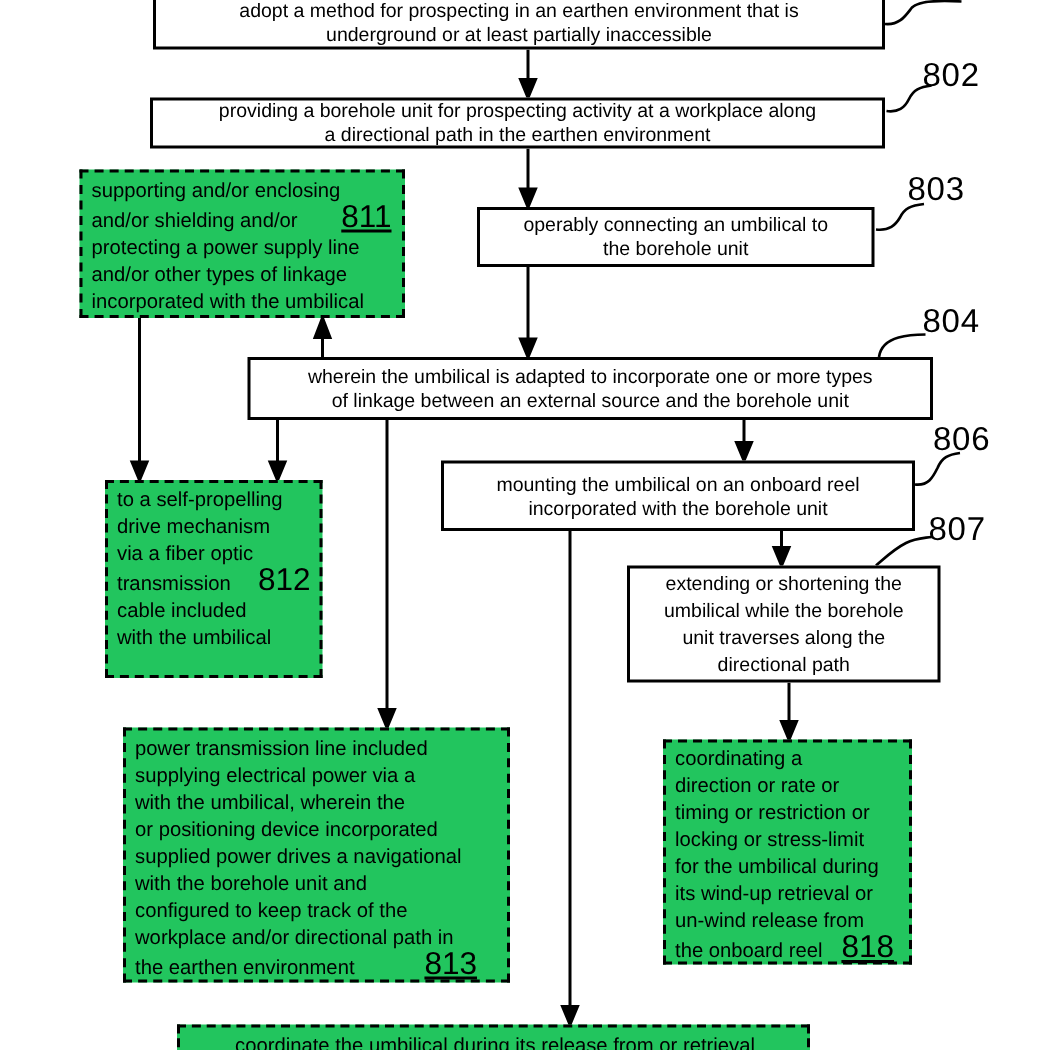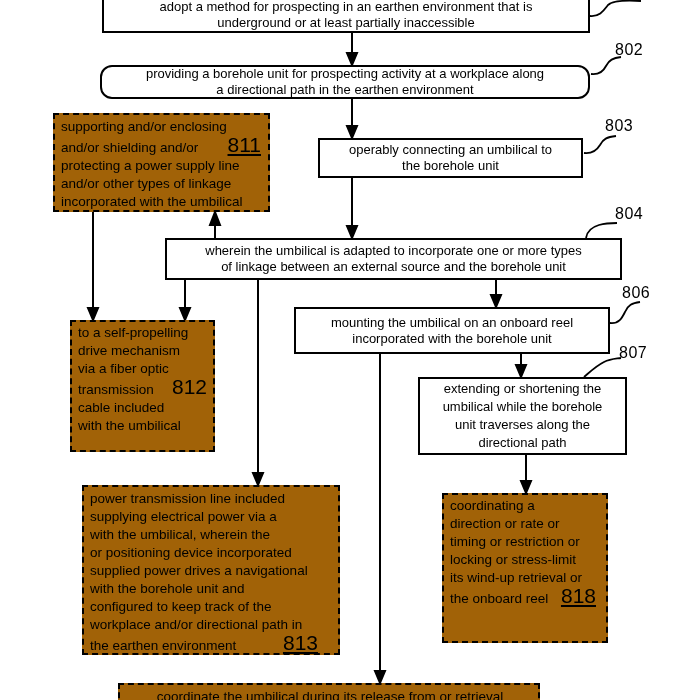--- a/index.html
+++ b/index.html
@@ -7,30 +7,30 @@
     position:relative;width:700px;height:700px;background:#ffffff;
     overflow:hidden;color:#000;
     font-family:"Liberation Sans","DejaVu Sans",sans-serif;
   }
   .solid-box{
     position:absolute;box-sizing:border-box;border:2px solid #000;background:#fff;
     display:flex;flex-direction:column;align-items:center;justify-content:center;
     text-align:center;font-size:13px;line-height:16px;white-space:nowrap;
   }
   .dashed-box{
-    position:absolute;box-sizing:border-box;border:2px dashed #000;background:#a16207;
+    position:absolute;box-sizing:border-box;border:2px dashed #000;background:#22c55e;
     font-size:13.5px;line-height:18px;text-align:left;padding:2px 4px 0 6px;
     white-space:nowrap;
   }
   .tline{white-space:nowrap;}
   .flexline{display:flex;justify-content:space-between;align-items:baseline;}
   .ref{font-size:21px;}
   .u{text-decoration:underline;}
   .ref-label{
-    position:absolute;font-size:16px;line-height:17px;letter-spacing:0.5px;
+    position:absolute;font-size:22px;line-height:17px;letter-spacing:0.5px;
   }
   svg.overlay{position:absolute;left:0;top:0;pointer-events:none;}
 </style>
 </head>
 <body>
 
 <div id="canvas">
 
   <svg class="overlay" width="700" height="700" viewBox="0 0 700 700">
 
@@ -83,21 +83,21 @@
   <div class="ref-label" style="left:605px;top:117px;">803</div>
   <div class="ref-label" style="left:615px;top:205px;">804</div>
   <div class="ref-label" style="left:622px;top:284px;">806</div>
   <div class="ref-label" style="left:619px;top:344px;">807</div>
 
   <div class="solid-box" style="left:102px;top:-12px;width:488px;height:45px;justify-content:flex-end;">
     <div class="tline">adopt a method for prospecting in an earthen environment that is</div>
     <div class="tline">underground or at least partially inaccessible</div>
   </div>
 
-  <div class="solid-box" style="left:100px;top:65px;width:490px;height:34px;border-radius:12px;">
+  <div class="solid-box" style="left:100px;top:65px;width:490px;height:34px;">
     <div class="tline">providing a borehole unit for prospecting activity at a workplace along</div>
     <div class="tline">a directional path in the earthen environment</div>
   </div>
 
   <div class="solid-box" style="left:318px;top:138px;width:265px;height:40px;">
     <div class="tline">operably connecting an umbilical to</div>
     <div class="tline">the borehole unit</div>
   </div>
 
   <div class="dashed-box" style="left:53px;top:113px;width:217px;height:99px;padding-top:3px;">
@@ -153,21 +153,23 @@
       <span>the earthen environment</span>
       <span class="ref u" style="margin-right:16px;">813</span>
     </div>
   </div>
 
   <div class="dashed-box" style="left:442px;top:493px;width:166px;height:150px;">
     <div class="tline">coordinating a</div>
     <div class="tline">direction or rate or</div>
     <div class="tline">timing or restriction or</div>
     <div class="tline">locking or stress-limit</div>
+    <div class="tline">for the umbilical during</div>
     <div class="tline">its wind-up retrieval or</div>
+    <div class="tline">un-wind release from</div>
     <div class="tline flexline">
       <span>the onboard reel</span>
       <span class="ref u" style="margin-right:6px;">818</span>
     </div>
   </div>
 
   <div class="dashed-box" style="left:118px;top:683px;width:422px;height:52px;text-align:center;padding-top:3px;">
     <div class="tline">coordinate the umbilical during its release from or retrieval</div>
   </div>
 

